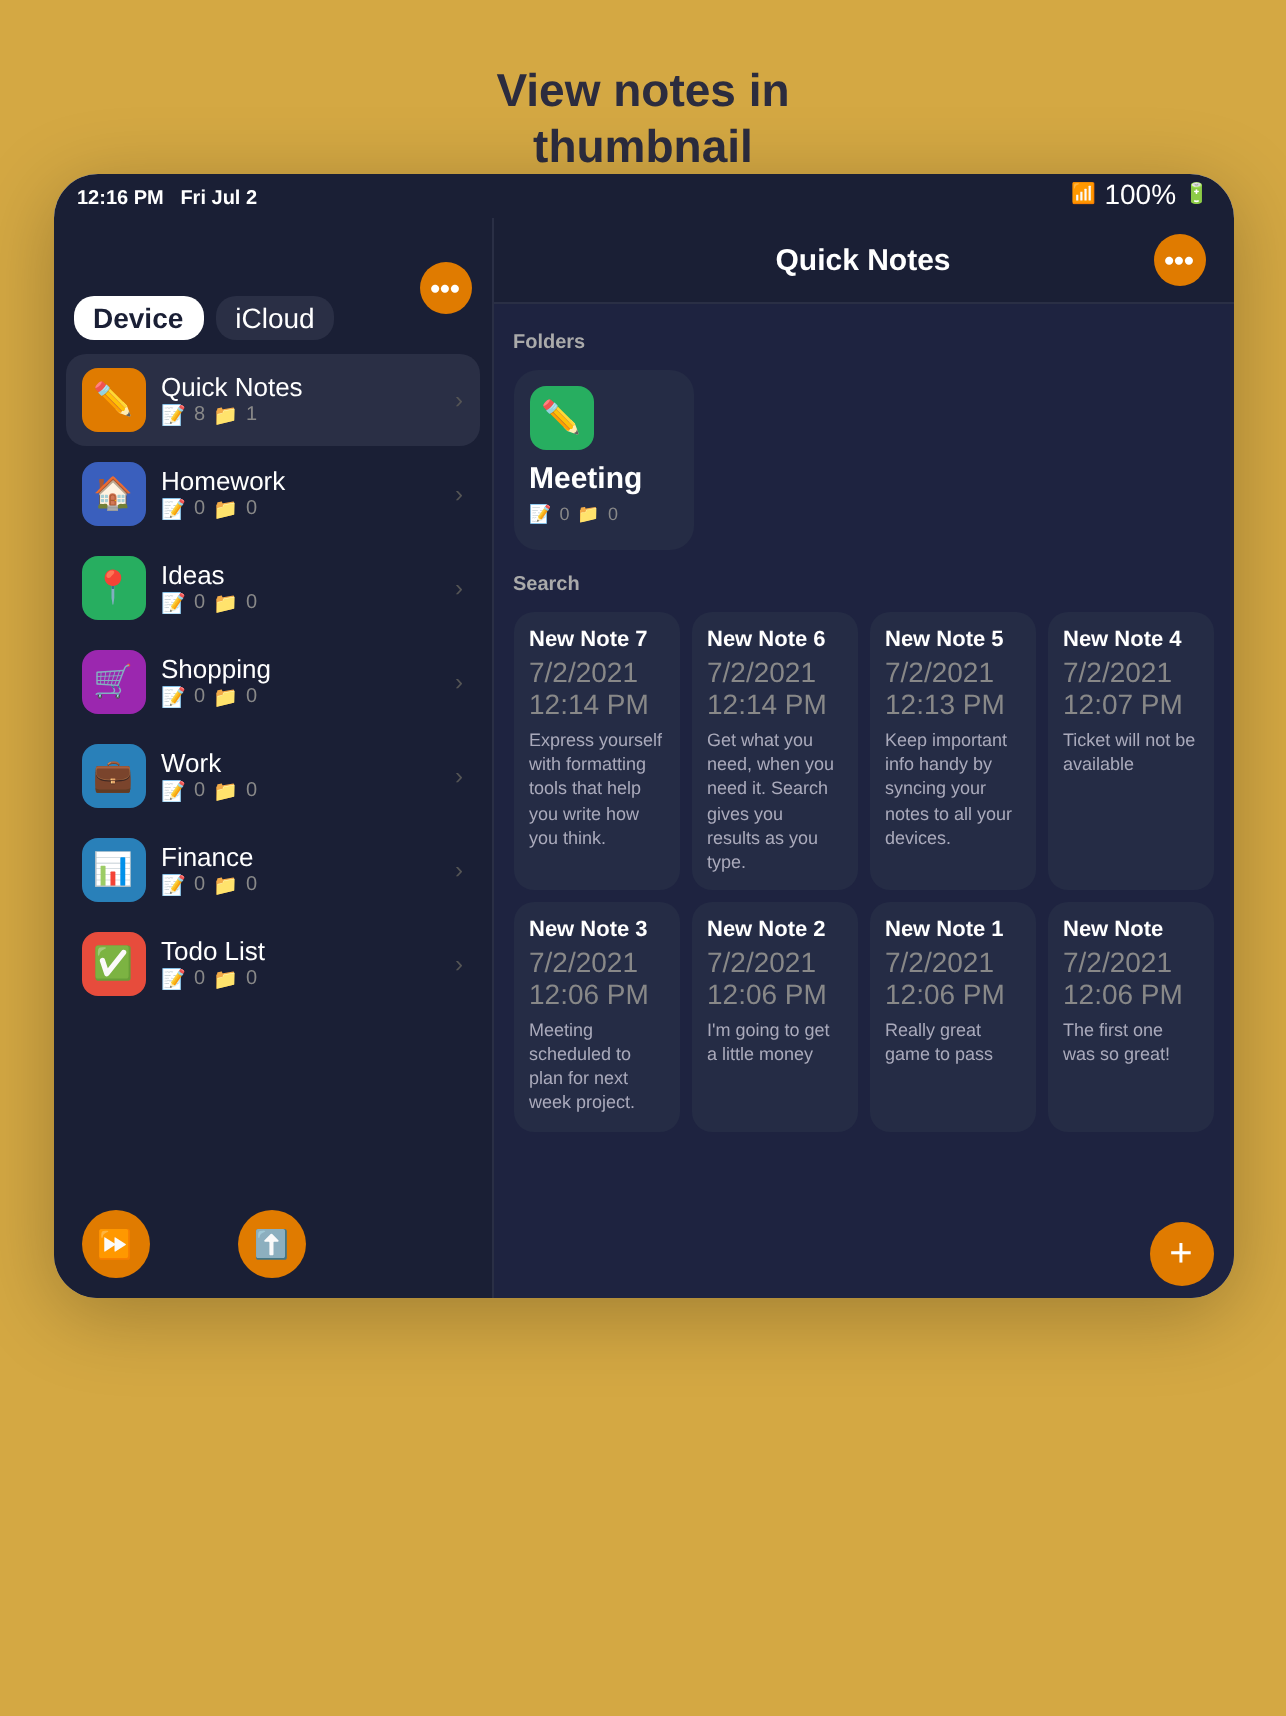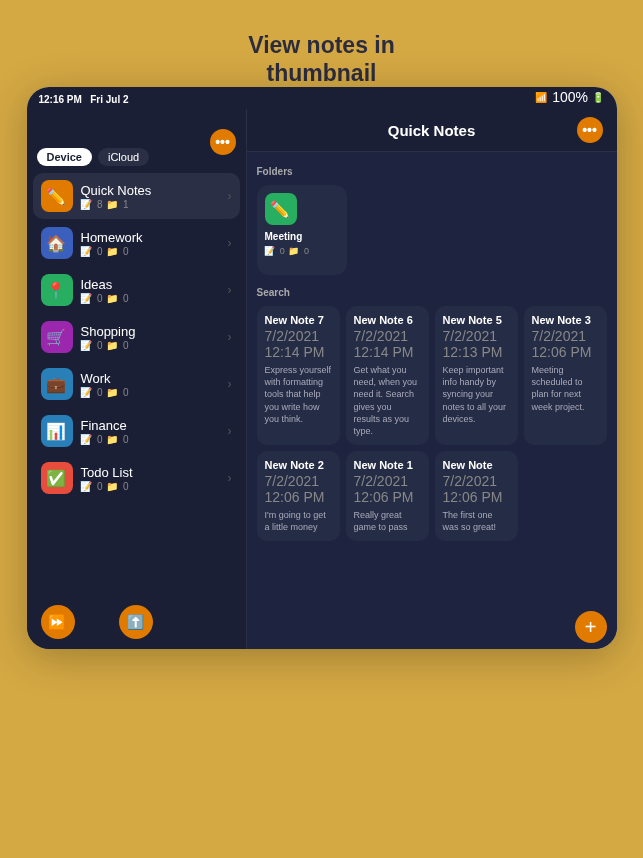--- a/index.html
+++ b/index.html
@@ -69,21 +69,21 @@
       padding: 8px 10px 6px 10px;
       align-items: center;
     }
 
     .tab-btn {
       background: #2a2f45;
       color: #fff;
       border: none;
       border-radius: 10px;
       padding: 3px 10px;
-      font-size: 11px;
+      font-size: 14px;
       cursor: pointer;
       margin-top: 31px;
     }
     .tab-btn.active {
       background: #fff;
       color: #1a1f35;
       font-weight: 600;
     }
 
     .sidebar-more {
@@ -214,21 +214,21 @@
       width: 32px; height: 32px;
       background: #27ae60;
       border-radius: 8px;
       display: flex; align-items: center; justify-content: center;
       margin-bottom: 6px;
       font-size: 16px;
     }
 
     .folder-name {
       color: #fff;
-      font-size: 10px;
+      font-size: 15px;
       font-weight: 600;
       margin-bottom: 4px;
     }
 
     .folder-meta {
       color: #888;
       font-size: 9px;
       display: flex;
       gap: 4px;
     }
@@ -434,20 +434,25 @@
       <div class="note-title">New Note 6</div>
       <div class="note-date">7/2/2021 12:14 PM</div>
       <div class="note-preview">Get what you need, when you need it. Search gives you results as you type.</div>
     </div>
             <div class="note-card">
       <div class="note-title">New Note 5</div>
       <div class="note-date">7/2/2021 12:13 PM</div>
       <div class="note-preview">Keep important info handy by syncing your notes to all your devices.</div>
     </div>
             <div class="note-card">
+      <div class="note-title">New Note 4</div>
+      <div class="note-date">7/2/2021 12:07 PM</div>
+      <div class="note-preview">Ticket will not be available</div>
+    </div>
+            <div class="note-card">
       <div class="note-title">New Note 3</div>
       <div class="note-date">7/2/2021 12:06 PM</div>
       <div class="note-preview">Meeting scheduled to plan for next week project.</div>
     </div>
             <div class="note-card">
       <div class="note-title">New Note 2</div>
       <div class="note-date">7/2/2021 12:06 PM</div>
       <div class="note-preview">I'm going to get a little money</div>
     </div>
             <div class="note-card">

